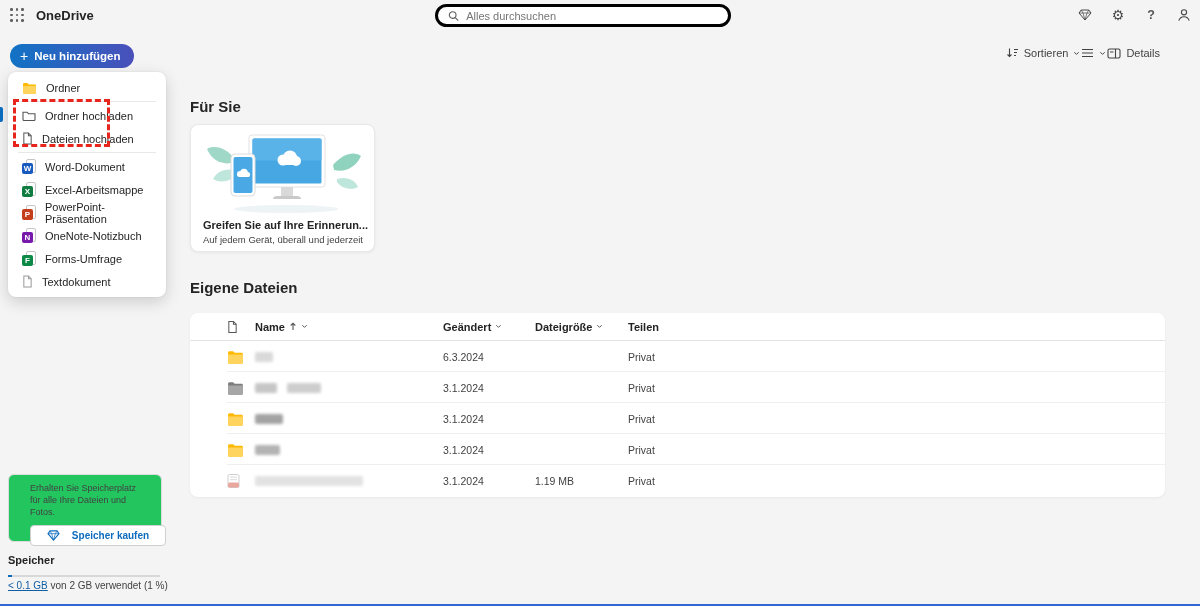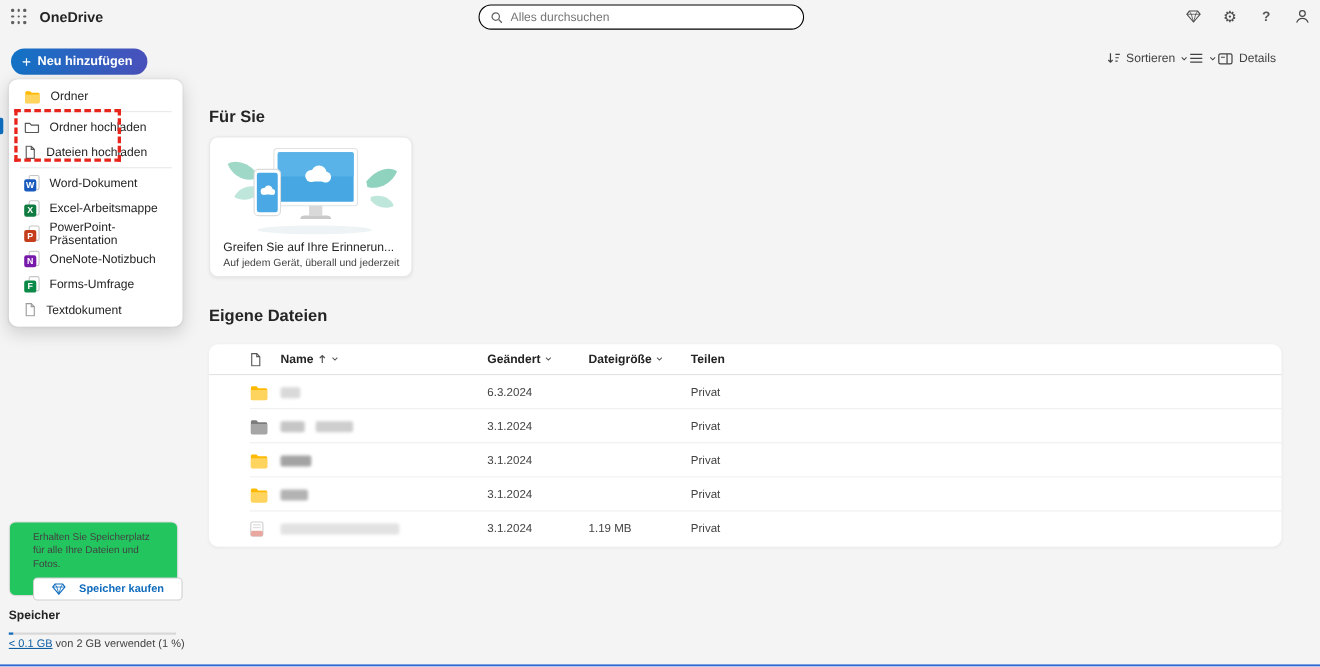--- a/index.html
+++ b/index.html
@@ -4,21 +4,21 @@
 <style>
   * { margin:0; padding:0; box-sizing:border-box; }
   html,body { width:1200px; height:606px; }
   body { font-family:"Liberation Sans","DejaVu Sans",sans-serif; background:#f4f4f4; position:relative; overflow:hidden; color:#242424; }
   .abs { position:absolute; }
 
   
   .waffle { left:10px; top:8px; width:14px; height:14px; display:grid; grid-template-columns:repeat(3,1fr); gap:2.5px; cursor:pointer; }
   .waffle span { width:2.6px; height:2.6px; border-radius:50%; background:#5f5f5f; }
   .app-title { left:36px; top:8px; font-size:13px; font-weight:bold; color:#242424; }
-  .searchbar { left:435px; top:4px; width:296px; height:23px; background:#fff; border:1px solid #000000; border-radius:12px; display:flex; align-items:center; padding:0 10px; gap:7px; }
+  .searchbar { left:435px; top:4px; width:296px; height:23px; background:#fff; border:3px solid #000000; border-radius:12px; display:flex; align-items:center; padding:0 10px; gap:7px; }
   .searchbar input { border:none; outline:none; background:transparent; font-size:11px; color:#616161; width:100%; font-family:inherit; }
   .hicons { top:7px; right:8px; display:flex; gap:17px; align-items:center; color:#484848; }
   .hicon { width:16px; height:16px; display:flex; align-items:center; justify-content:center; cursor:pointer; font-size:12px; }
 
   
   .newbtn { left:10px; top:44px; height:24px; padding:0 14px 0 10px; border:none; border-radius:12px; color:#fff; font-size:11.5px; font-weight:bold; font-family:inherit; display:flex; align-items:center; gap:6px; cursor:pointer; background:linear-gradient(90deg,#1173c5,#4a50bb); }
   .newbtn .plus { font-size:14px; font-weight:normal; }
   .viewbar { top:47px; right:40px; display:flex; align-items:center; gap:1px; font-size:11px; color:#424242; }
   .viewbar .grp { display:flex; align-items:center; gap:5px; cursor:pointer; }
   .chev { width:7px; height:7px; display:inline-block; }
@@ -30,21 +30,21 @@
   .redbox { left:13px; top:99px; width:97px; height:48px; border:3px dashed #e8251c; z-index:6; pointer-events:none; }
   .pinbar { left:0; top:107px; width:3px; height:15px; background:#0f6cbd; border-radius:0 2px 2px 0; z-index:6; }
 
   .file-ic { position:relative; width:14px; height:15px; flex:none; }
   .file-ic .page { position:absolute; right:0; top:0; width:10px; height:14px; background:#fff; border:1px solid #c6c6c6; border-radius:2px; }
   .file-ic .sq { position:absolute; left:0; bottom:0; width:11px; height:11px; border-radius:2px; color:#fff; font-size:8px; font-weight:bold; line-height:11px; text-align:center; }
 
   
   .h-section { font-size:15px; font-weight:bold; color:#242424; }
   .fy-card { left:190px; top:124px; width:185px; height:128px; background:#fff; border:1px solid #e8e8e8; border-radius:8px; box-shadow:0 1px 3px rgba(0,0,0,.06); cursor:pointer; }
-  .fy-title { left:12px; top:94px; font-size:11px; font-weight:normal; position:absolute; }
+  .fy-title { left:12px; top:94px; font-size:11px; font-weight:bold; position:absolute; }
   .fy-sub { left:12px; top:109px; font-size:9.5px; color:#424242; position:absolute; }
 
   .table { left:190px; top:313px; width:975px; height:184px; background:#fff; border-radius:8px; box-shadow:0 1px 3px rgba(0,0,0,.05); }
   .thead { position:absolute; left:0; top:0; width:100%; height:28px; border-bottom:1px solid #e3e3e3; font-size:11px; font-weight:bold; color:#242424; }
   .thead .c, .trow .c { position:absolute; top:50%; transform:translateY(-50%); display:flex; align-items:center; gap:4px; }
   .c-icon { left:37px; } .c-name { left:65px; } .c-mod { left:253px; } .c-size { left:345px; } .c-share { left:438px; }
   .trow { position:absolute; left:0; width:100%; height:31px; font-size:10.5px; color:#424242; cursor:pointer; }
   .trow .sep { position:absolute; left:37px; right:0; bottom:0; height:1px; background:#efefef; }
   .blurname { height:10px; border-radius:2px; filter:blur(1.6px); }
   .sorticon { display:inline-flex; }

